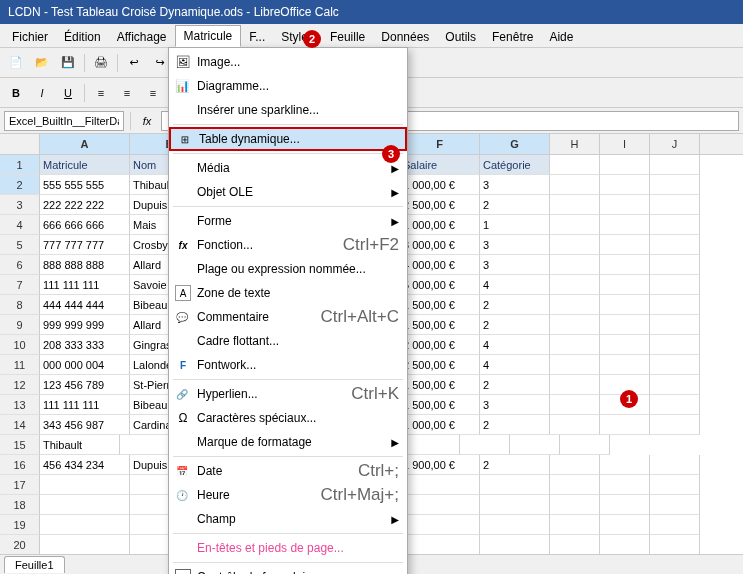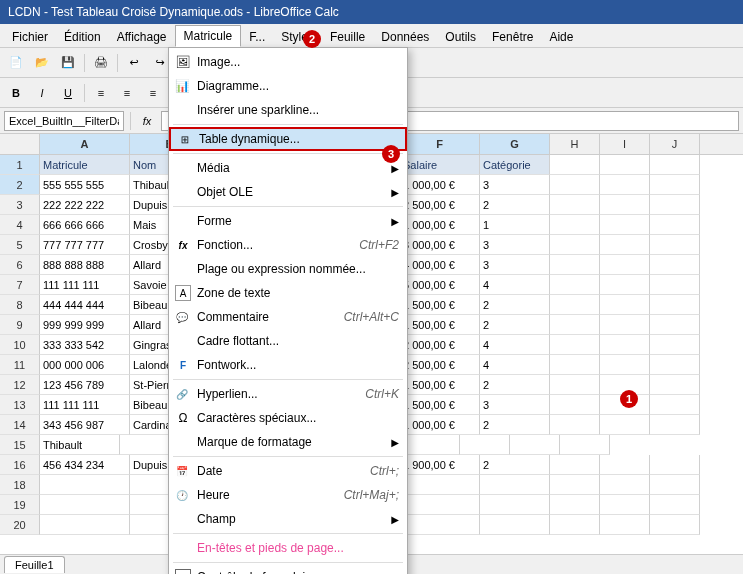--- a/index.html
+++ b/index.html
@@ -203,22 +203,21 @@
       height: 24px;
     }
     .menu-item.highlighted {
       background: #1072d8;
       color: white;
     }
     .menu-item.disabled { color: #ec4899; cursor: default; }
     .menu-item .shortcut {
       margin-left: auto;
       color: #666;
-      font-size: 12px;
-      font-style: italic;
+      font-size: 17px;
     }
     .menu-item .arrow {
       margin-left: auto;
       font-size: 10px;
     }
     .menu-item .icon {
       position: absolute;
       left: 6px;
       width: 16px;
       height: 16px;
@@ -588,35 +587,35 @@
       <div class="cell col-e"></div>
       <div class="cell col-f">1 500,00 €</div>
       <div class="cell col-g">2</div>
       <div class="cell col-h"></div>
       <div class="cell col-i"></div>
       <div class="cell col-j"></div>
     </div>
 
     <div class="grid-row">
       <div class="row-num">10</div>
-      <div class="cell col-a">333 333 542</div>
+      <div class="cell col-a">208 333 333</div>
       <div class="cell col-b">Gingras</div>
       <div class="cell col-c"></div>
       <div class="cell col-d"></div>
       <div class="cell col-e"></div>
       <div class="cell col-f">2 000,00 €</div>
       <div class="cell col-g">4</div>
       <div class="cell col-h"></div>
       <div class="cell col-i"></div>
       <div class="cell col-j"></div>
     </div>
 
     <div class="grid-row">
       <div class="row-num">11</div>
-      <div class="cell col-a">000 000 006</div>
+      <div class="cell col-a">000 000 004</div>
       <div class="cell col-b">Lalonde</div>
       <div class="cell col-c"></div>
       <div class="cell col-d"></div>
       <div class="cell col-e"></div>
       <div class="cell col-f">2 500,00 €</div>
       <div class="cell col-g">4</div>
       <div class="cell col-h"></div>
       <div class="cell col-i"></div>
       <div class="cell col-j"></div>
     </div>
@@ -683,20 +682,33 @@
       <div class="cell col-c"></div>
       <div class="cell col-d"></div>
       <div class="cell col-e"></div>
       <div class="cell col-f">1 900,00 €</div>
       <div class="cell col-g">2</div>
       <div class="cell col-h"></div>
       <div class="cell col-i"></div>
       <div class="cell col-j"></div>
     </div>
 
+    <div class="grid-row">
+      <div class="row-num">17</div>
+      <div class="cell col-a"></div>
+      <div class="cell col-b"></div>
+      <div class="cell col-c"></div>
+      <div class="cell col-d"></div>
+      <div class="cell col-e"></div>
+      <div class="cell col-f"></div>
+      <div class="cell col-g"></div>
+      <div class="cell col-h"></div>
+      <div class="cell col-i"></div>
+      <div class="cell col-j"></div>
+    </div>
     <div class="grid-row">
       <div class="row-num">18</div>
       <div class="cell col-a"></div>
         <div class="cell col-b"></div>
         <div class="cell col-c"></div>
         <div class="cell col-d"></div>
         <div class="cell col-e"></div>
         <div class="cell col-f"></div>
         <div class="cell col-g"></div>
         <div class="cell col-h"></div>

